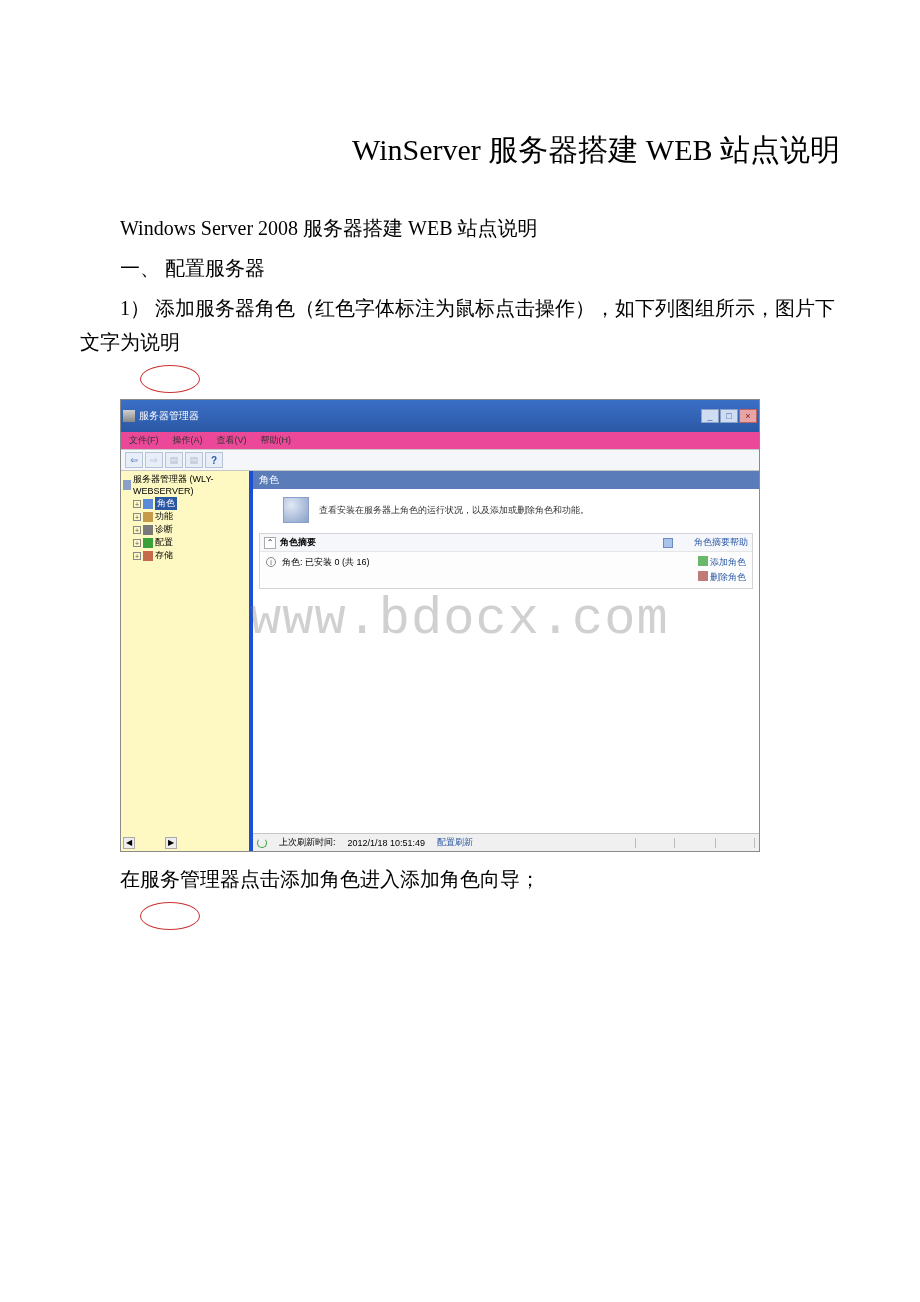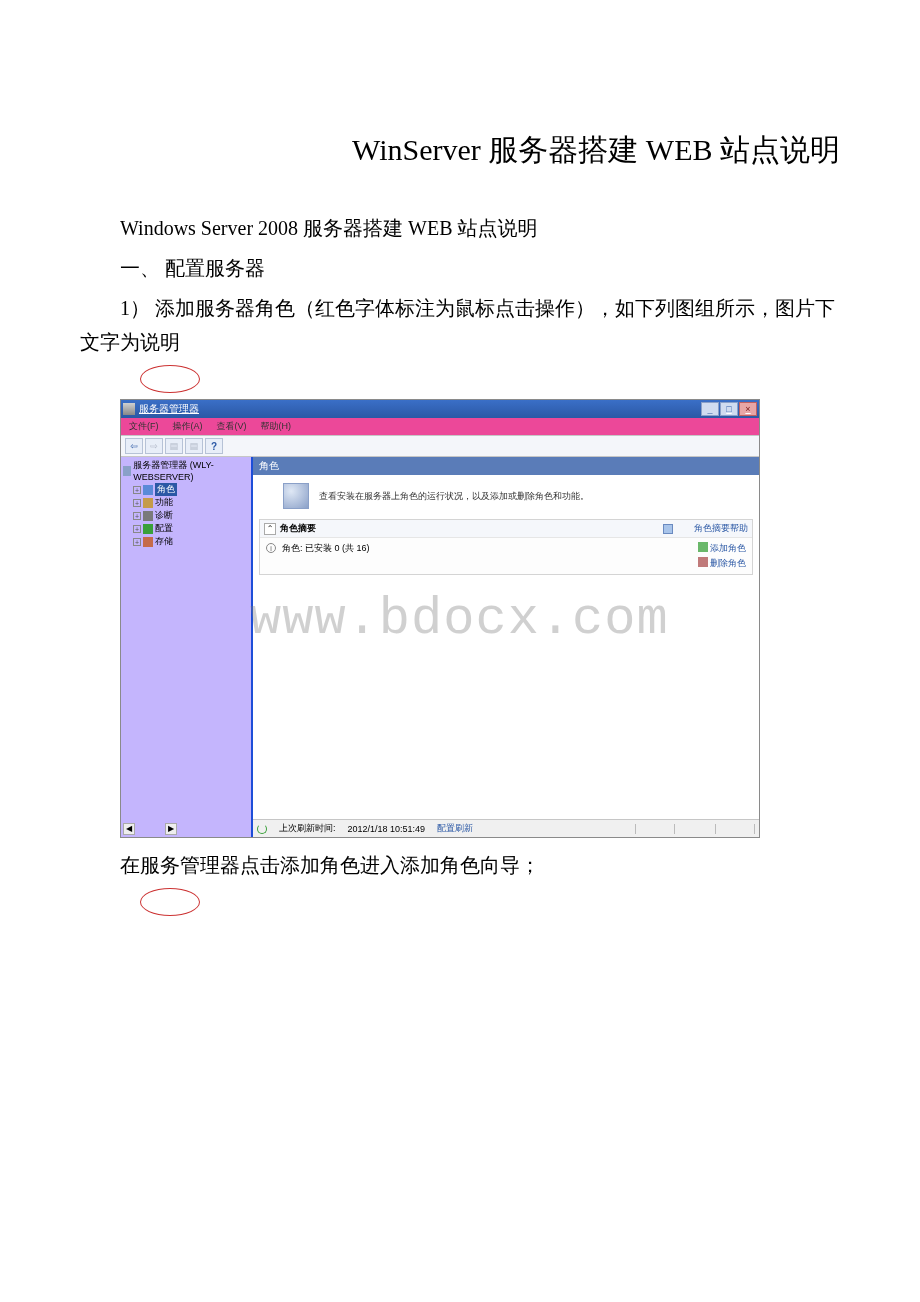--- a/index.html
+++ b/index.html
@@ -41,25 +41,24 @@
     width: 640px;
     margin: 4px 0 10px 40px;
     border: 1px solid #8a8a8a;
     font-family: "Microsoft YaHei", Tahoma, sans-serif;
     font-size: 9px;
     background: #f5f5f5;
   }
   .win-titlebar {
     display: flex;
     align-items: center;
-    height: 18px;
+    height: 32px;
     background: linear-gradient(#3a6fc7, #2b58a5);
     color: #fff;
     padding: 4px 2px;
-    text-decoration: underline;
   }
   .win-titlebar .icon-srv {
     width: 12px; height: 12px;
     margin-right: 4px;
     background: linear-gradient(#d0d0d0,#888);
     display: inline-block;
   }
   .win-titlebar .title { flex: 1; font-size: 10px; }
   .win-btns { display: flex; gap: 1px; }
   .win-btn {
@@ -97,22 +96,22 @@
     justify-content: center;
   }
   .arrow-left::before { content: "⇦"; color: #2b58a5; font-size: 9px; }
   .arrow-right::before { content: "⇨"; color: #b0b8c6; font-size: 9px; }
   .folder-up::before { content: "▤"; color: #b0b8c6; font-size: 9px; }
   .help-q { color: #2b58a5; font-weight: bold; font-size: 10px; }
 
   .win-body { display: flex; height: 380px; }
   .treepane {
     width: 132px;
-    background: #c4b5fd;
-    border-right: 2px solid #1d4ed8;
+    background: #fef9c3;
+    border-right: 4px solid #1d4ed8;
     padding: 2px 2px;
     position: relative;
     overflow: hidden;
   }
   .tree-scroll {
     position: absolute;
     bottom: 2px; left: 2px;
     display: flex;
     align-items: center;
     gap: 30px;

